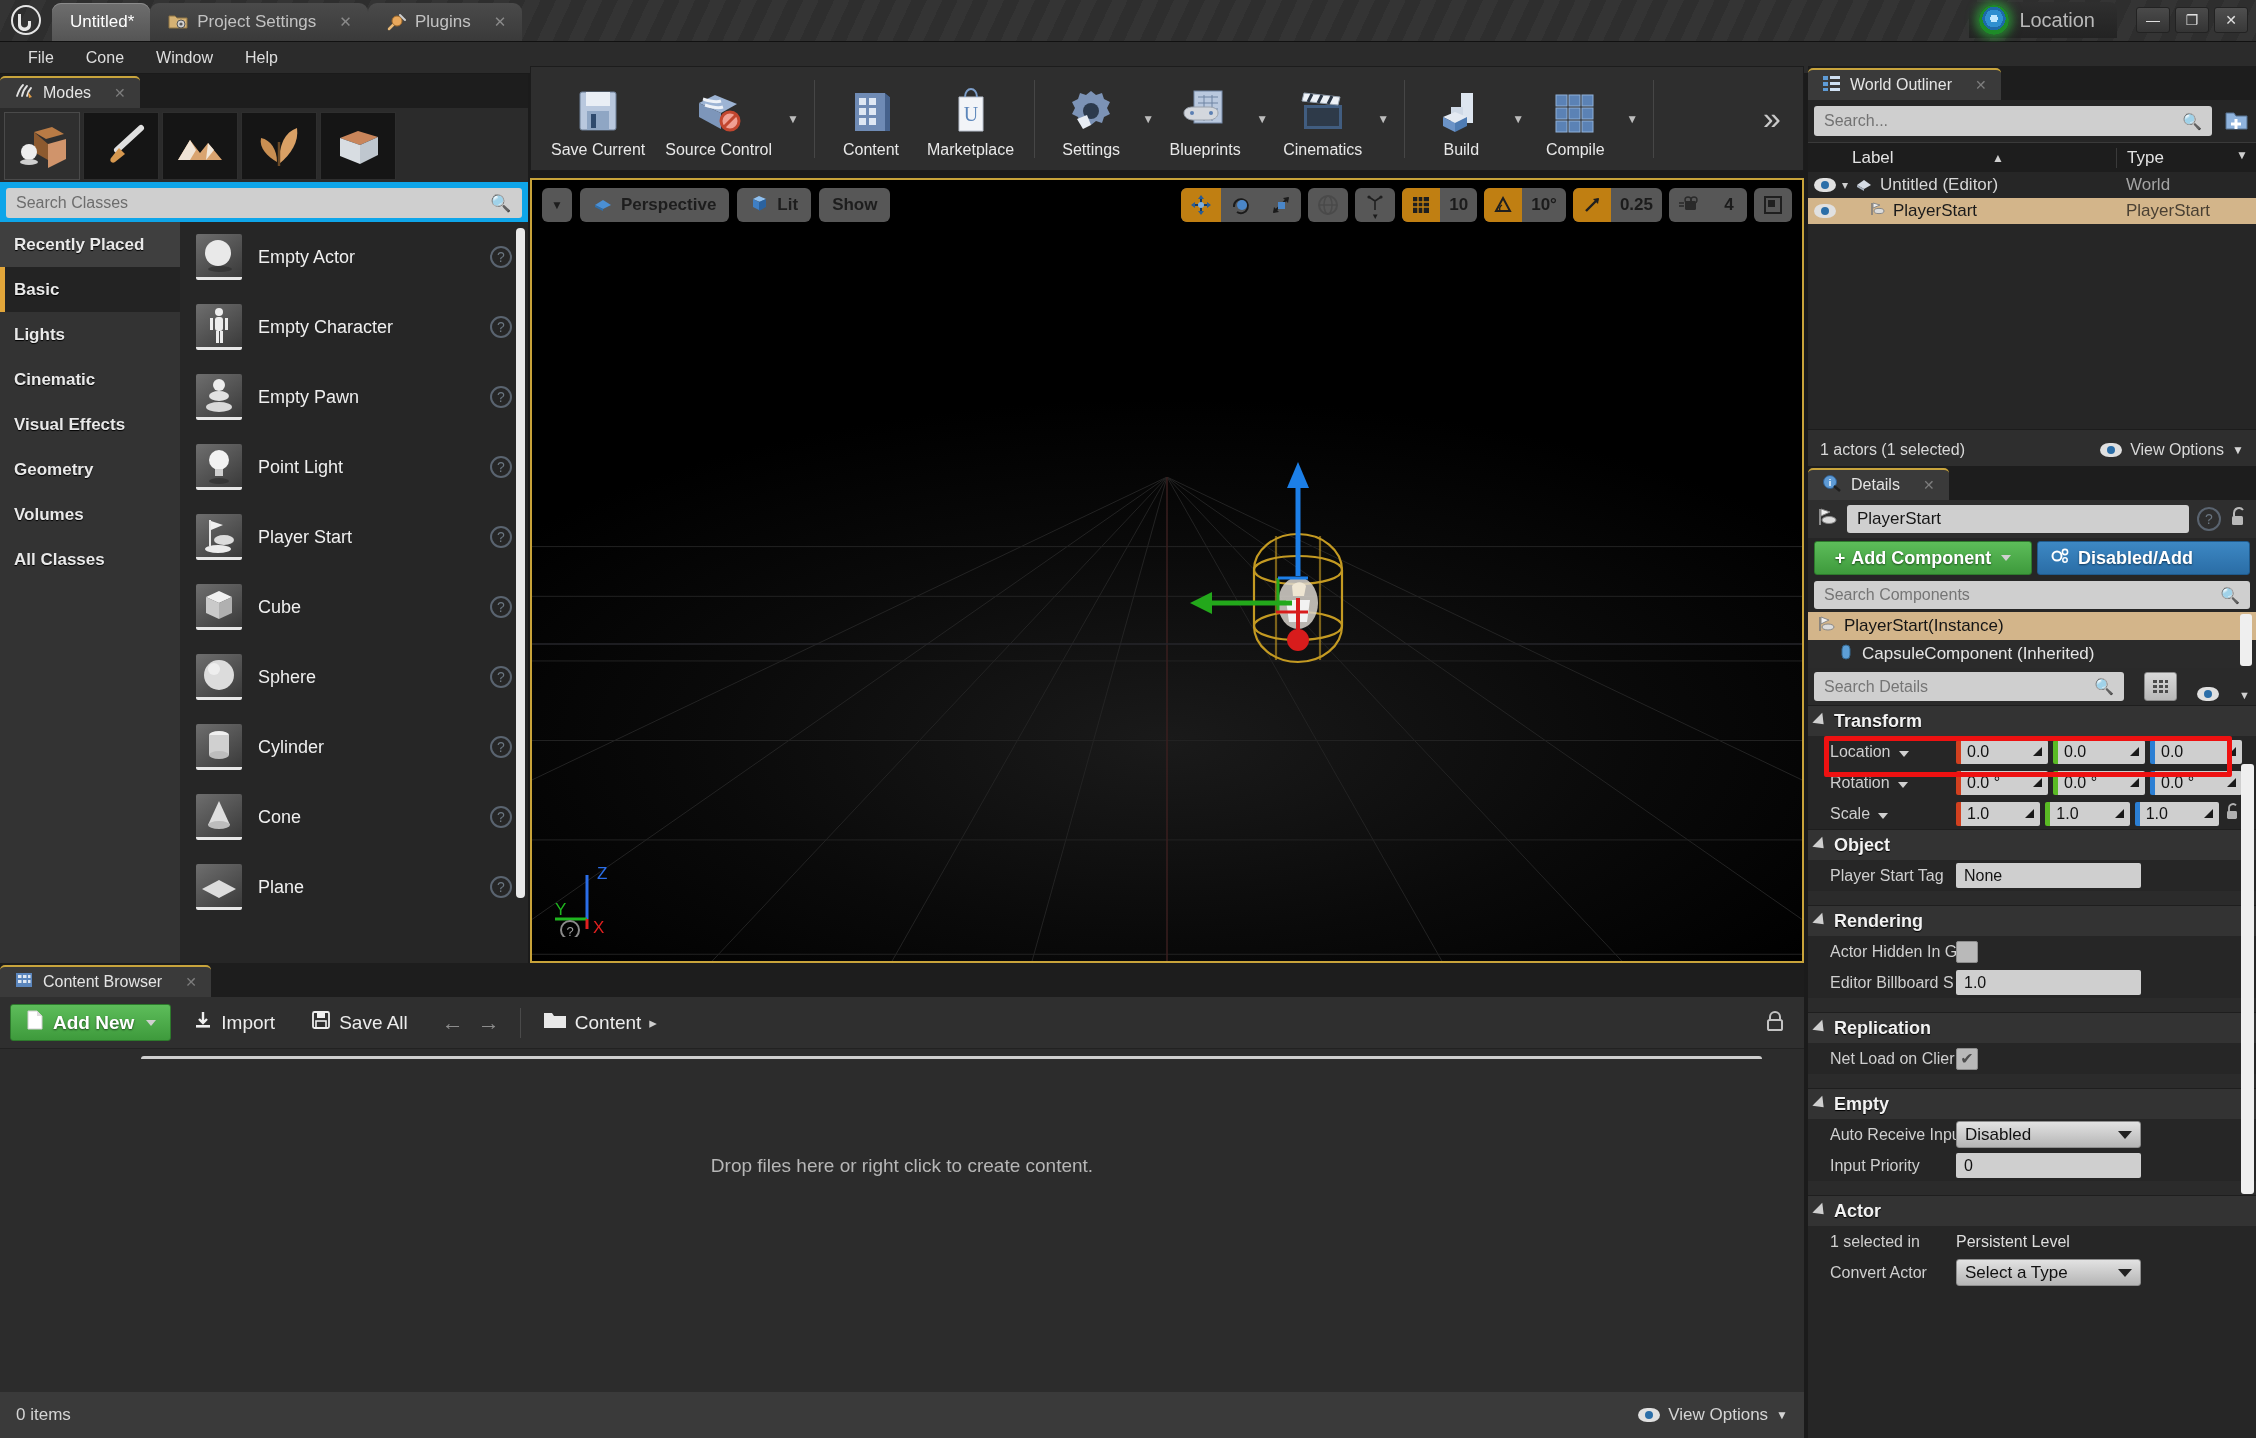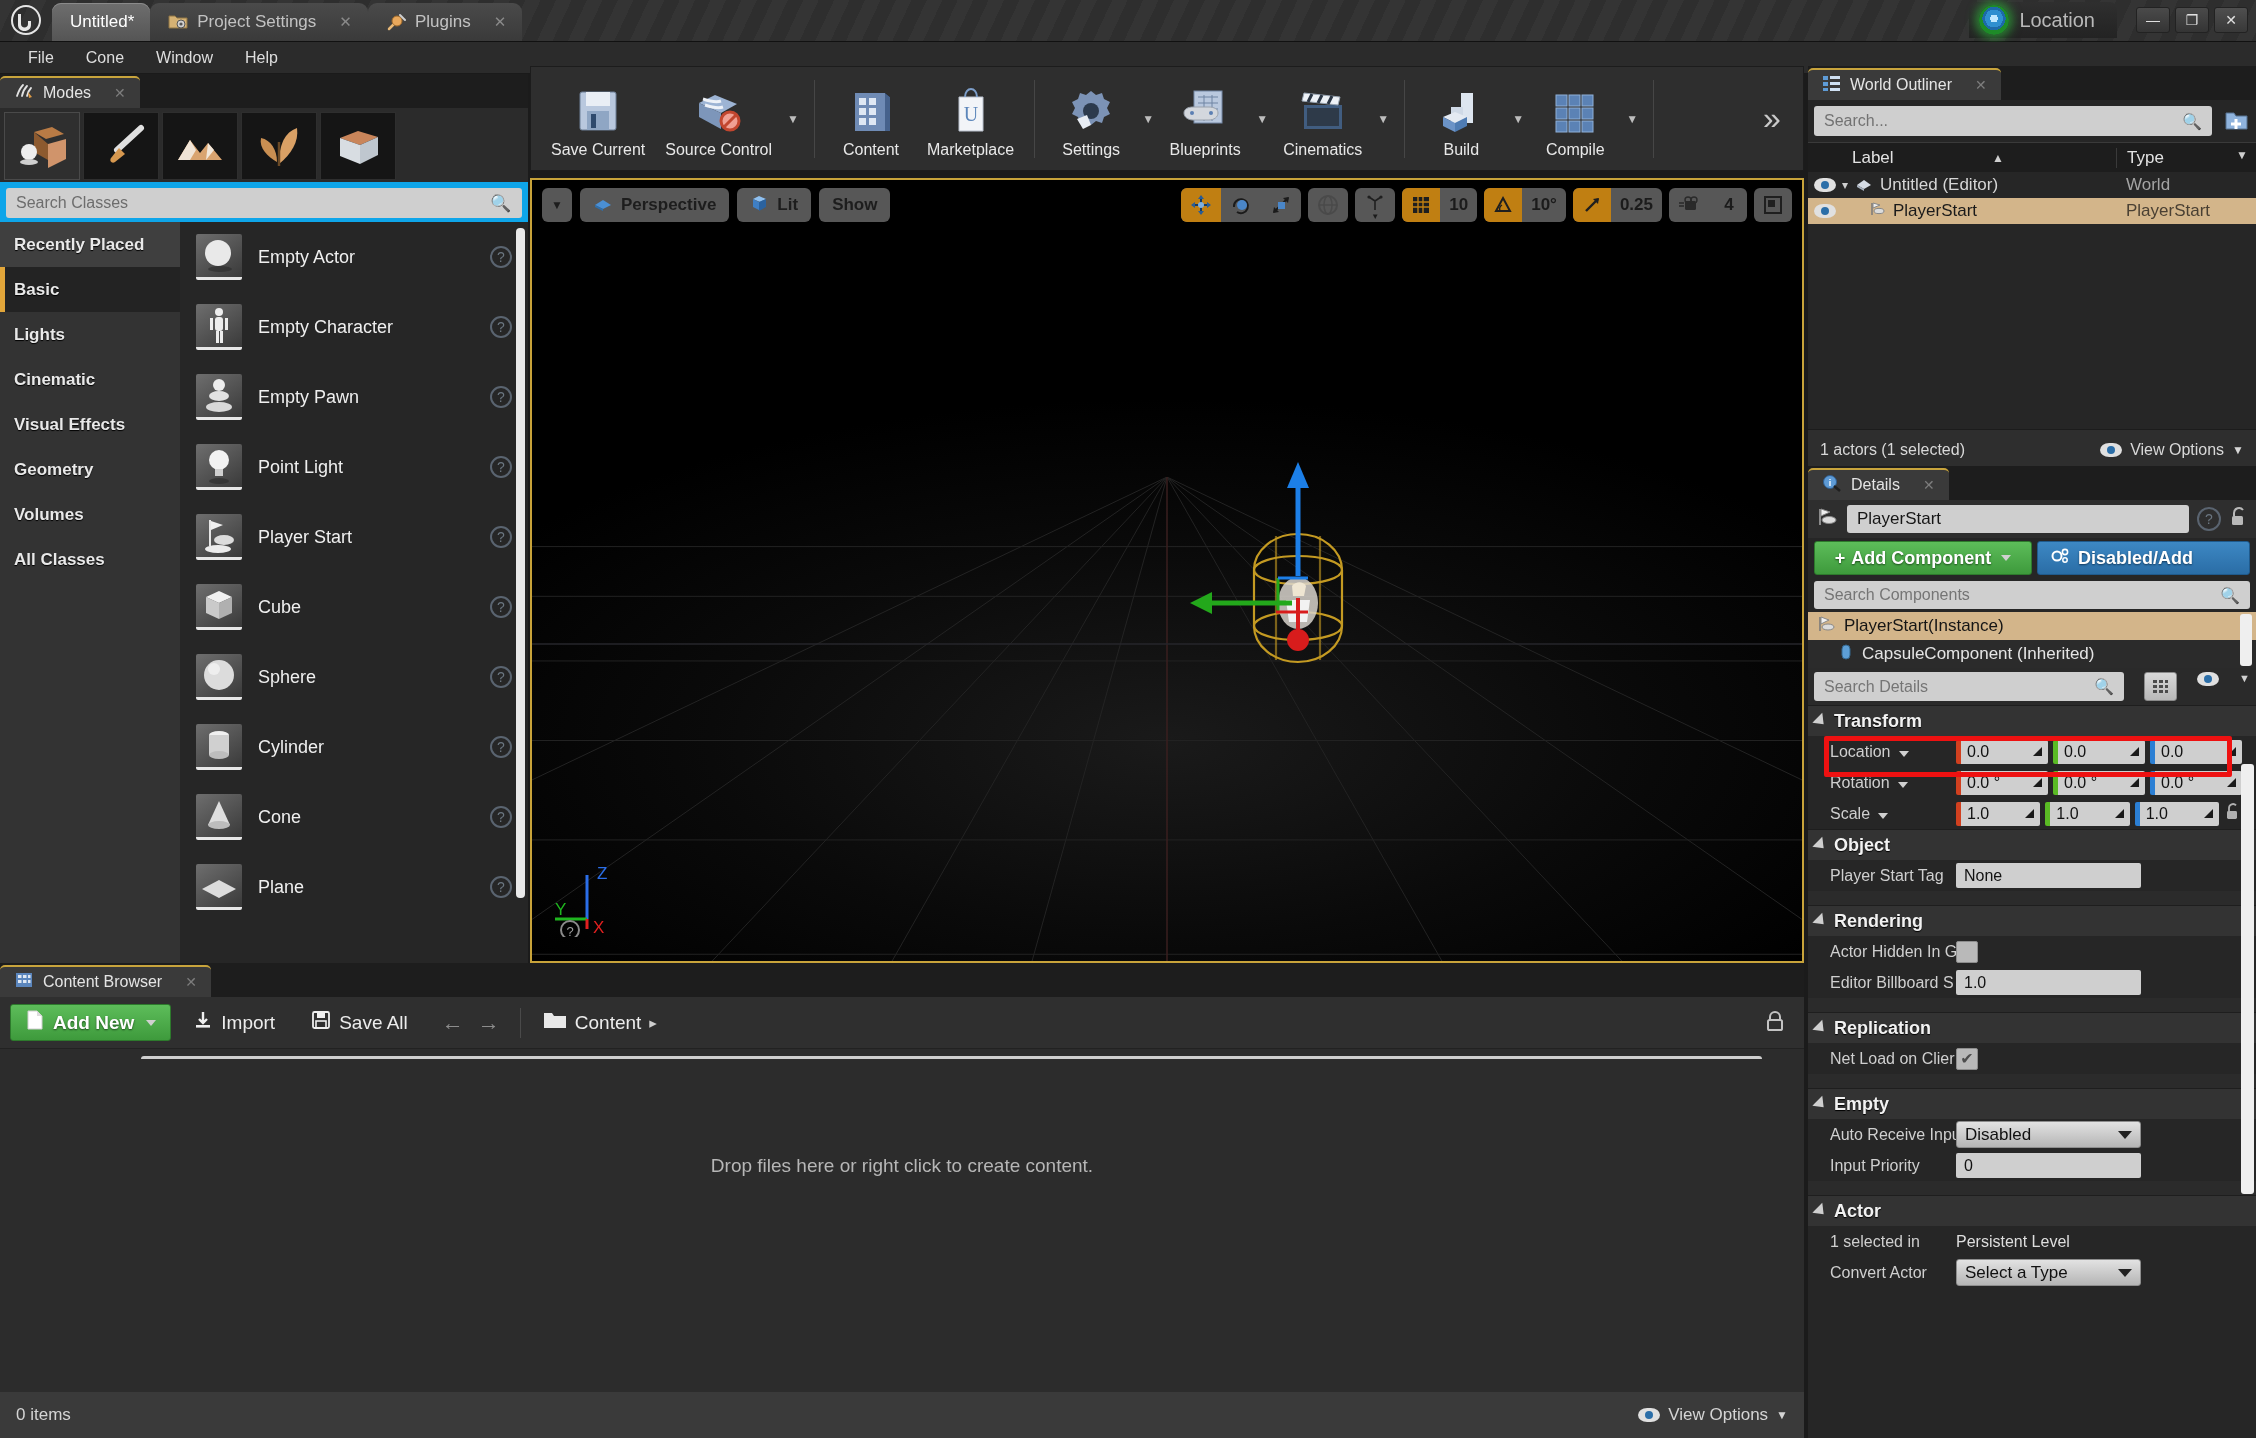--- a/index.html
+++ b/index.html
@@ -142,21 +142,21 @@
     border:1px solid #1f5a8c; border-radius:3px; color:#fff; font-size:18px; font-weight:bold;
     display:flex; align-items:center; gap:8px; padding-left:12px; overflow:hidden; white-space:nowrap;
     text-shadow:0 1px 2px #12395c; }
   .dt-search { margin:3px 6px; height:28px; background:#cfcfcf; border-radius:3px; display:flex;
     align-items:center; padding:0 10px; color:#757575; font-size:16px; }
   .comp-row { height:28px; display:flex; align-items:center; gap:8px; padding-left:8px; font-size:17px; }
   .comp-row.sel { background:#d3b58a; color:#151515; }
   .comp-row.child { padding-left:30px; color:#e4e4e4; }
   #comp-scroll { position:absolute; right:4px; width:12px; background:#efefef; border-radius:3px; }
 
-  .dt-search2 { display:flex; gap:20px; align-items:flex-start; padding:4px 6px; background:#2a2a2a; }
+  .dt-search2 { display:flex; gap:20px; align-items:flex-end; padding:4px 6px; background:#2a2a2a; }
   .dt-search2 .fld { flex:1; height:29px; background:#cfcfcf; border-radius:3px; display:flex;
     align-items:center; padding:0 10px; color:#757575; font-size:16px; }
   .sqbtn { width:33px; height:29px; background:linear-gradient(180deg,#d8d8d8,#b8b8b8);
     border:1px solid #8a8a8a; border-radius:3px; display:flex; align-items:center; justify-content:center; }
 
   .sect-hdr { height:31px; display:flex; align-items:center; gap:9px; padding-left:8px;
     background:#333; border-top:1px solid #1e1e1e; font-size:18px; font-weight:bold;
     color:#f2f2f2; text-shadow:0 1px 1px #000; }
   .prow { height:31px; display:flex; align-items:center; font-size:16px; }
   .prow .pk { width:148px; padding-left:22px; color:#cfcfcf; white-space:nowrap; overflow:hidden; }

